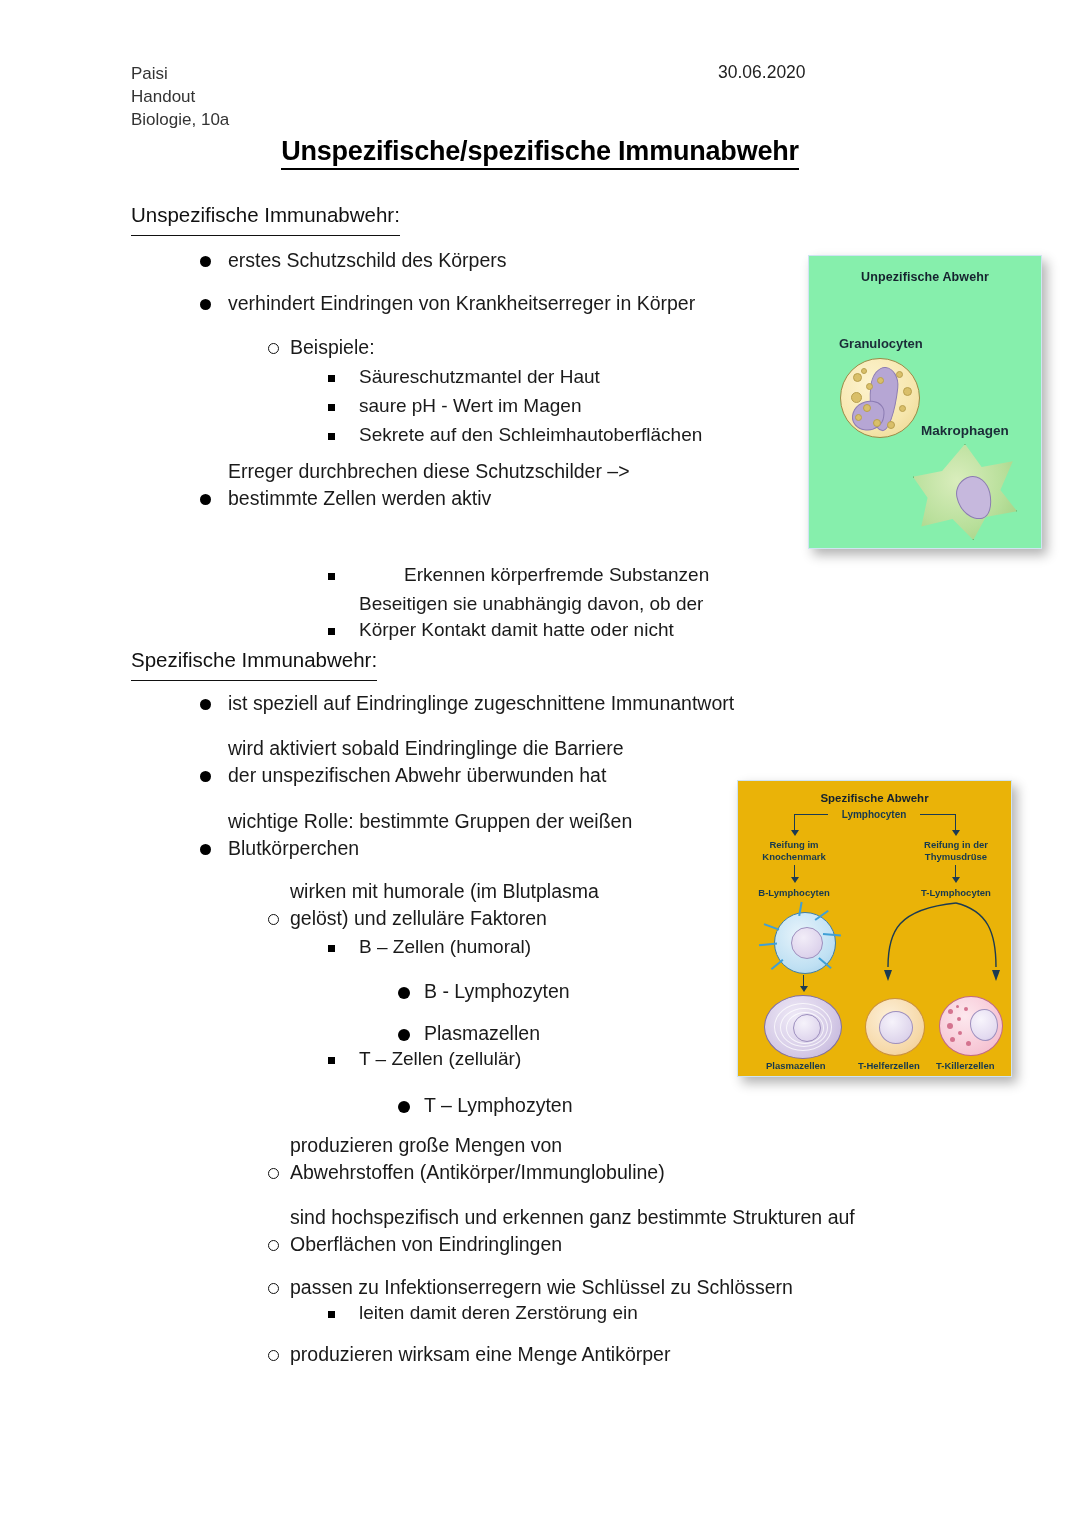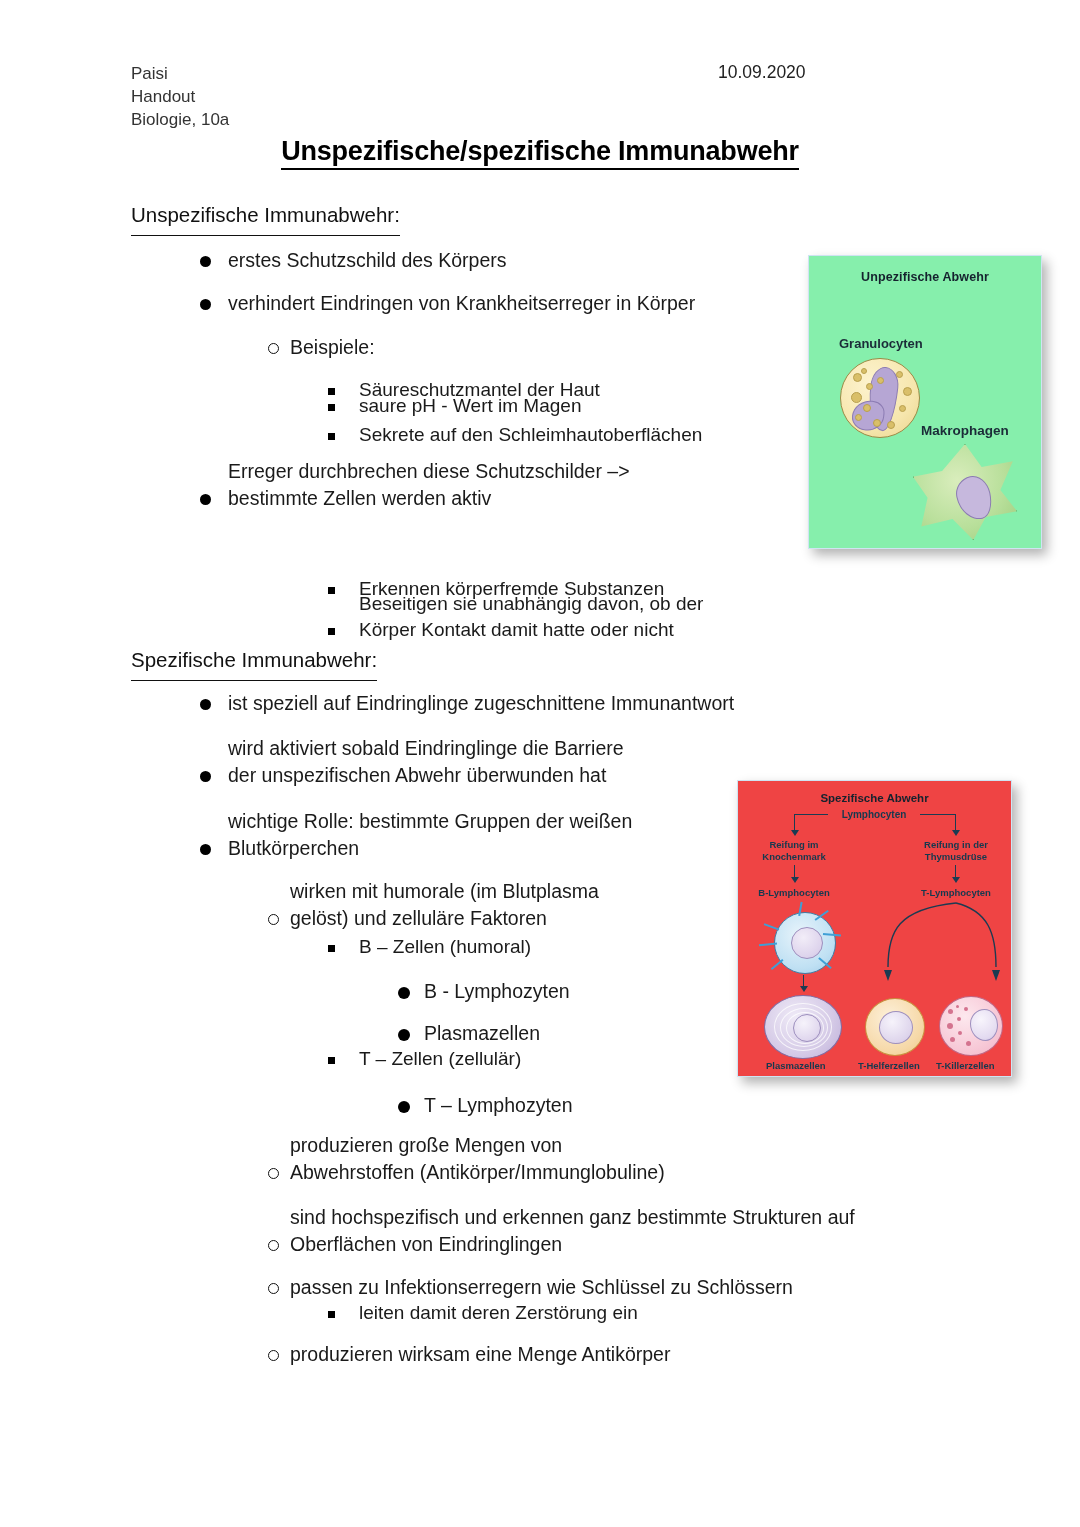--- a/index.html
+++ b/index.html
@@ -216,21 +216,21 @@
     position: absolute;
     left: 44px; top: 32px;
     width: 32px; height: 42px;
     background: #c6b8dd;
     border: 1.2px solid #8b7bb2;
     border-radius: 52% 48% 38% 62% / 40% 46% 54% 60%;
     transform: rotate(-12deg);
   }
 
   
-  #figure-specific { left: 737px; top: 780px; width: 273px; height: 295px; background: #ef4444; }
+  #figure-specific { left: 737px; top: 780px; width: 273px; height: 295px; background: #eab308; }
   #figure-specific .fig-title { top: 11px; font-size: 11.5px; }
   .fig2-txt {
     position: absolute;
     color: #16394f;
     font-size: 9.5px;
     font-weight: 600;
     text-align: center;
     line-height: 12px;
     white-space: pre-line;
   }
@@ -329,21 +329,21 @@
 <body>
 
 <div class="page">
 
   <div class="meta-block">
     <div class="meta-line">Paisi</div>
     <div class="meta-line">Handout</div>
     <div class="meta-line">Biologie, 10a</div>
   </div>
 
-  <div class="doc-date">10.09.2020</div>
+  <div class="doc-date">30.06.2020</div>
 
   <div class="doc-title">
     <span>Unspezifische/spezifische Immunabwehr</span>
   </div>
 
   <div class="section-head" style="left:131px; top:203px;">
     <span>Unspezifische Immunabwehr:</span>
   </div>
 
   <div class="bullet-row lvl1" style="left:200px; top:247px; width:620px;">
@@ -354,21 +354,21 @@
   <div class="bullet-row lvl1" style="left:200px; top:290px; width:620px;">
     <span class="bullet-mark"></span>
     <span class="bullet-text">verhindert Eindringen von Krankheitserreger in Körper</span>
   </div>
 
   <div class="bullet-row lvl2" style="left:268px; top:334px; width:560px;">
     <span class="bullet-mark"></span>
     <span class="bullet-text">Beispiele:</span>
   </div>
 
-  <div class="bullet-row lvl3" style="left:328px; top:364px; width:500px;margin-top:13px;">
+  <div class="bullet-row lvl3" style="left:328px; top:364px; width:500px;">
     <span class="bullet-mark"></span>
     <span class="bullet-text">Säureschutzmantel der Haut</span>
   </div>
 
   <div class="bullet-row lvl3" style="left:328px; top:393px; width:500px;">
     <span class="bullet-mark"></span>
     <span class="bullet-text">saure pH - Wert im Magen</span>
   </div>
 
   <div class="bullet-row lvl3" style="left:328px; top:422px; width:500px;">
@@ -376,21 +376,21 @@
     <span class="bullet-text">Sekrete auf den Schleimhautoberflächen</span>
   </div>
 
   <div class="bullet-row lvl1" style="left:200px; top:458px; width:600px;">
     <span class="bullet-mark"></span>
     <span class="bullet-text"> Erreger durchbrechen diese Schutzschilder –&gt;
 bestimmte Zellen werden aktiv</span>
   </div>
 
 
-  <div class="bullet-row lvl3" style="left:328px; top:576px; width:500px;">
+  <div class="bullet-row lvl3" style="left:328px; top:562px; width:500px;gap:45px;">
     <span class="bullet-mark"></span>
     <span class="bullet-text">Erkennen körperfremde Substanzen</span>
   </div>
 
   <div class="bullet-row lvl3" style="left:328px; top:591px; width:470px;">
     <span class="bullet-mark"></span>
     <span class="bullet-text">Beseitigen sie unabhängig davon, ob der
 Körper Kontakt damit hatte oder nicht</span>
   </div>
 

